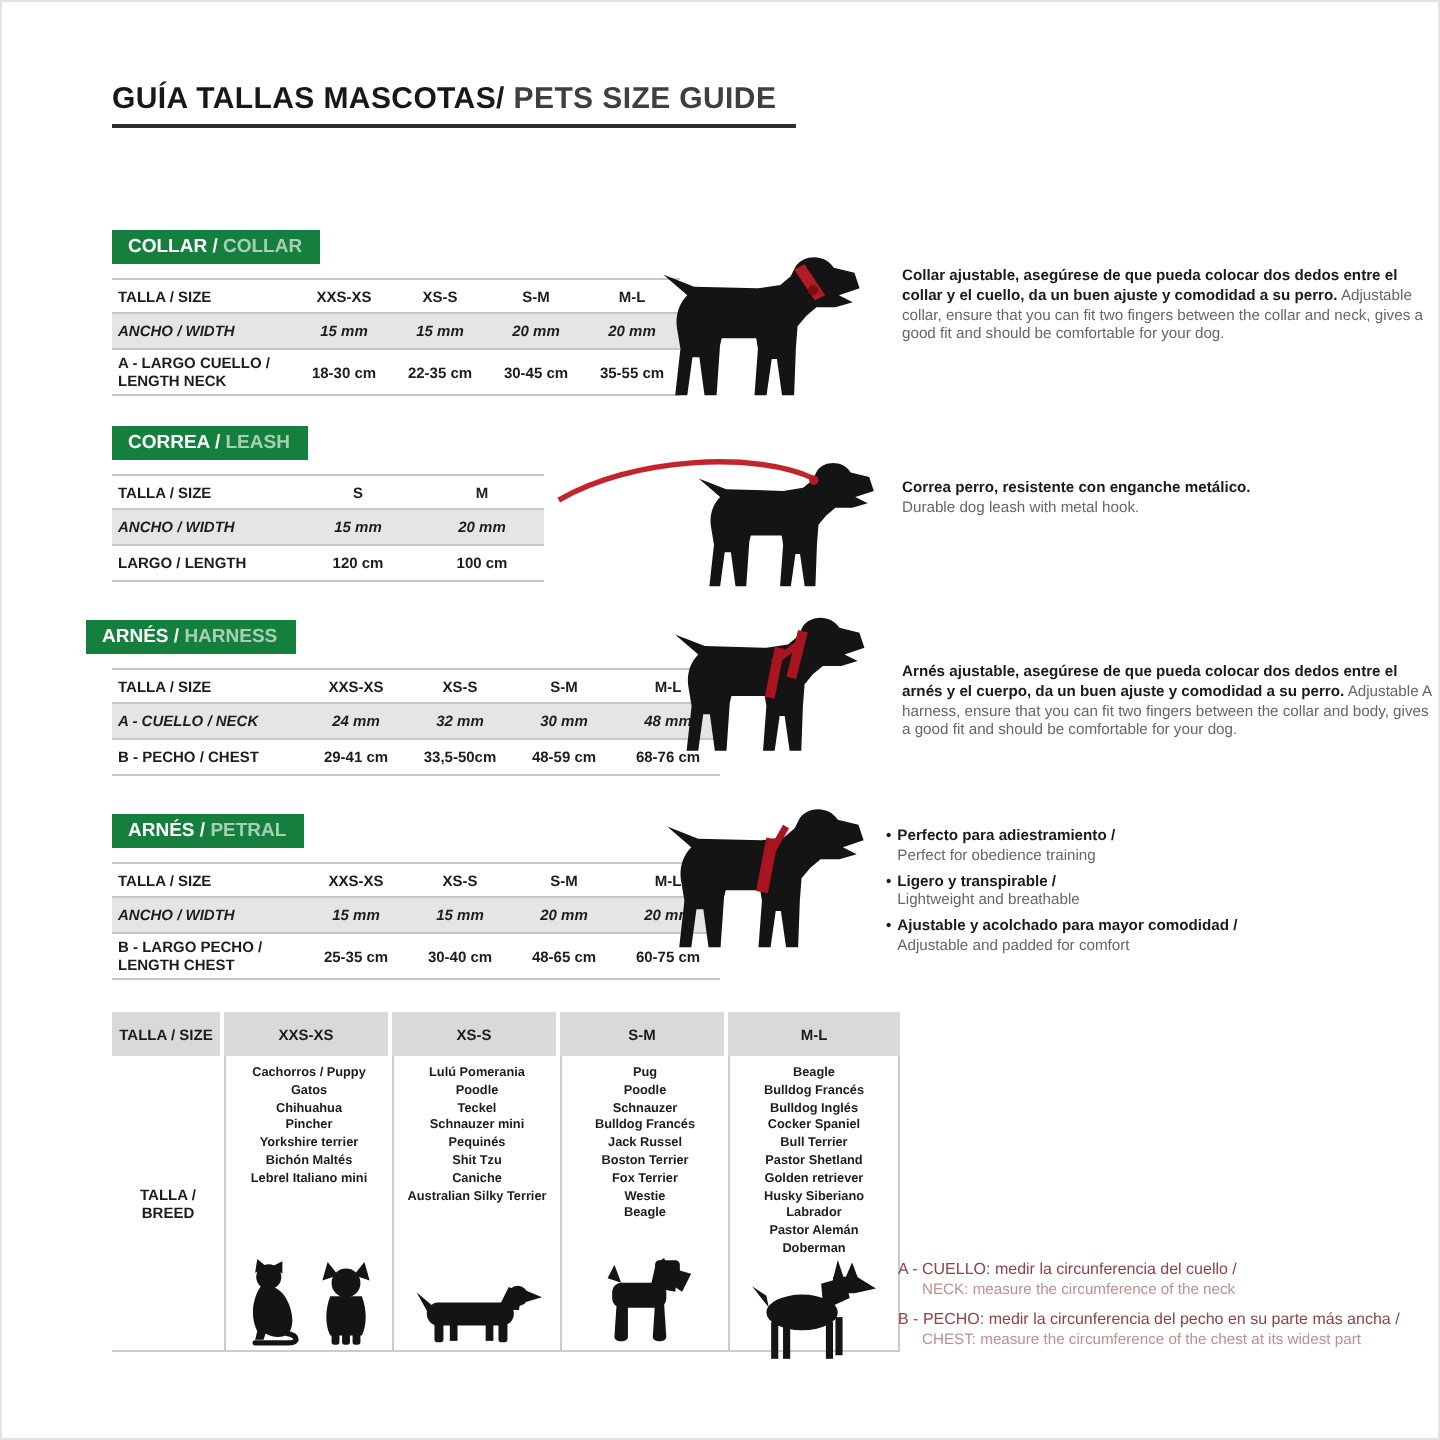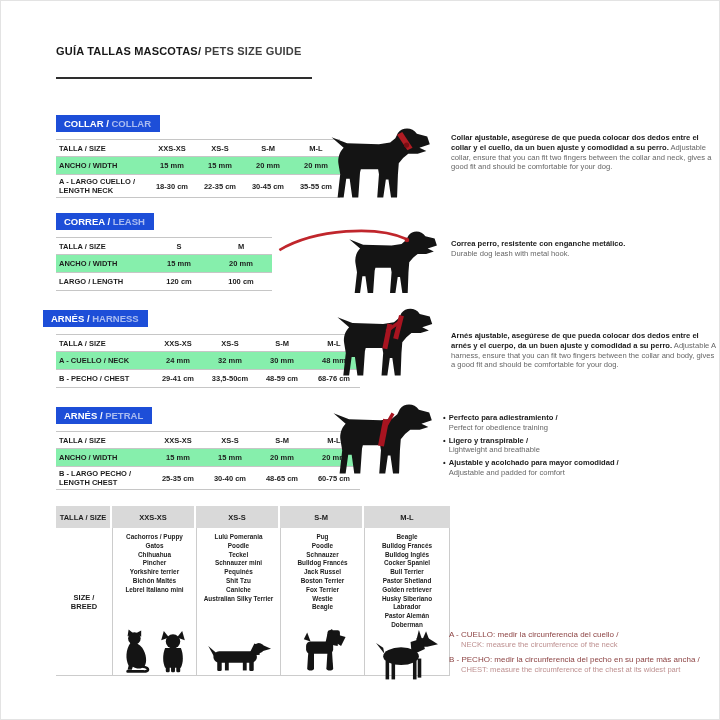--- a/index.html
+++ b/index.html
@@ -1,43 +1,43 @@
 <!DOCTYPE html>
 <html><head>
 <meta charset="utf-8">
 <style>
   html,body{margin:0;padding:0;background:#fff;}
   .page{position:relative;width:718px;height:718px;background:#ffffff;border:1px solid #e3e3e3;
         font-family:"Liberation Sans",sans-serif;color:#1c1c1c;overflow:hidden;}
   .abs{position:absolute;}
 
   
-  .title{font-size:11px;font-weight:700;letter-spacing:.2px;border-bottom:2px solid #2e2e2e;
-         padding:0 10px 20px 0;display:inline-block;}
+  .title{font-size:15px;font-weight:700;letter-spacing:.2px;border-bottom:2px solid #2e2e2e;
+         padding:0 10px 4px 0;display:inline-block;}
   .title .t-es{color:#181818;}
   .title .t-en{color:#3f3f3f;}
   .subtitle{font-size:9.5px;font-weight:700;}
   .subtitle .s-es{color:#ab8d55;}
   .subtitle .s-en{color:#c8b795;}
 
   
-  .badge{display:inline-block;background:#1d4ed8;padding:3px 9px 3px 8px;font-size:9.5px;font-weight:700;}
+  .badge{display:inline-block;background:#15803d;padding:3px 9px 3px 8px;font-size:9.5px;font-weight:700;}
   .badge .b-es{color:#ffffff;}
   .badge .b-en{color:rgba(255,255,255,.62);}
 
   
   .spec{display:grid;font-size:7.5px;color:#1d1d1d;}
   .t4{grid-template-columns:92px repeat(4,48px);}
   .t4w{grid-template-columns:96px repeat(4,52px);}
   .t2{grid-template-columns:92px repeat(2,62px);}
   .cell{display:flex;align-items:center;border-bottom:1px solid #c6c6c6;font-weight:700;
         min-height:18px;box-sizing:border-box;padding:2px 3px;background:#fff;}
   .cell.bt{border-top:1px solid #c6c6c6;}
   .cell.val{justify-content:center;text-align:center;}
-  .cell.shaded{background:#86efac;}
+  .cell.shaded{background:#e5e5e5;font-style:italic;}
   .cell .blk{display:block;line-height:9px;}
 
   
   .desc{font-size:7.6px;line-height:9.8px;}
   .d-es{font-weight:700;color:#1b1b1b;}
   .d-en{color:#666;}
 
   
   .bullet{display:flex;gap:3px;font-size:7.6px;line-height:9.8px;margin-bottom:3px;}
   .b-dot{font-weight:700;color:#1b1b1b;}
@@ -244,21 +244,21 @@
   </div>
 
   <div class="abs breeds" style="left:55px;top:505px">
     <div class="bh">TALLA /  SIZE</div>
     <div class="bh">XXS-XS</div>
     <div class="bh">XS-S</div>
     <div class="bh">S-M</div>
     <div class="bh last">M-L</div>
 
     <div class="blabel">
-      <span>SIZE /</span>
+      <span>TALLA /</span>
       <span>BREED</span>
     </div>
 
     <div class="bcell">
       <div>
         <div class="bl">Cachorros / Puppy</div>
         <div class="bl">Gatos</div>
         <div class="bl">Chihuahua</div>
         <div class="bl">Pincher</div>
         <div class="bl">Yorkshire terrier</div>

